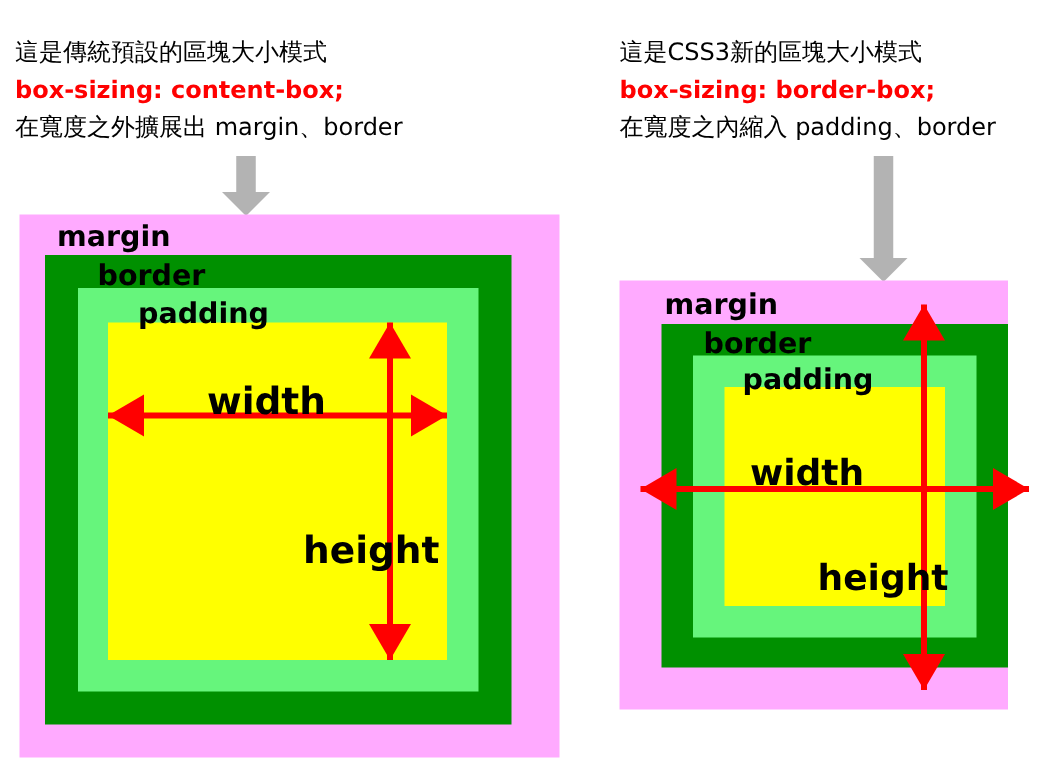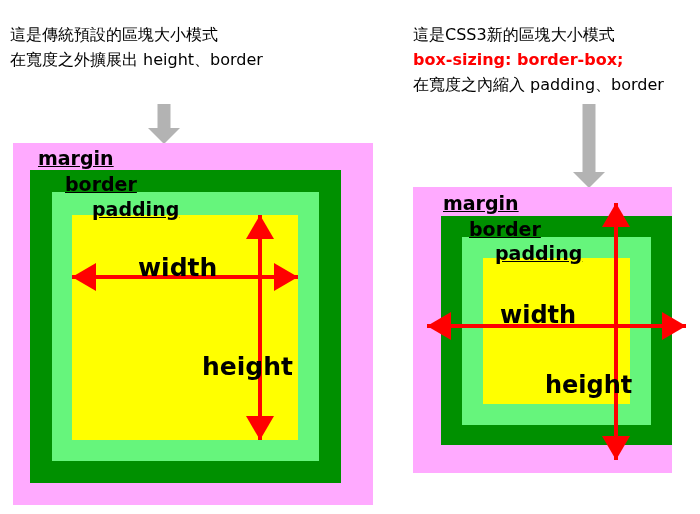--- a/index.html
+++ b/index.html
@@ -90,21 +90,20 @@
   }
 
   .box-label {
     position: absolute;
     font-weight: bold;
     font-size: 19px;
     line-height: 19px;
     color: #000000;
     white-space: nowrap;
     z-index: 6;
-    text-decoration: underline;
   }
 
   
   .red-h, .red-v { position: absolute; z-index: 5; }
   .red-h .bar {
     position: absolute;
     left: 0; right: 0;
     top: 50%;
     margin-top: -2px;
     height: 4px;
@@ -179,21 +178,22 @@
   #width-label-right  { left: 500px; top: 301px; font-size: 24px; }
   #height-label-right { left: 545px; top: 371px; font-size: 24px; }
 </style>
 </head>
 <body>
 
 <div class="panel" id="panel-left">
 
   <div class="heading" id="heading-left">
     <div class="hline">這是傳統預設的區塊大小模式</div>
-    <div class="hline">在寬度之外擴展出  height、border</div>
+    <div class="hline code">box-sizing: content-box;</div>
+    <div class="hline">在寬度之外擴展出  margin、border</div>
   </div>
 
   <div class="grey-arrow" id="grey-arrow-left">
     <div class="shaft"></div>
     <div class="head"></div>
   </div>
 
   <div class="margin-box" id="margin-box-left"></div>
   <div class="border-box" id="border-box-left"></div>
   <div class="padding-box" id="padding-box-left"></div>

